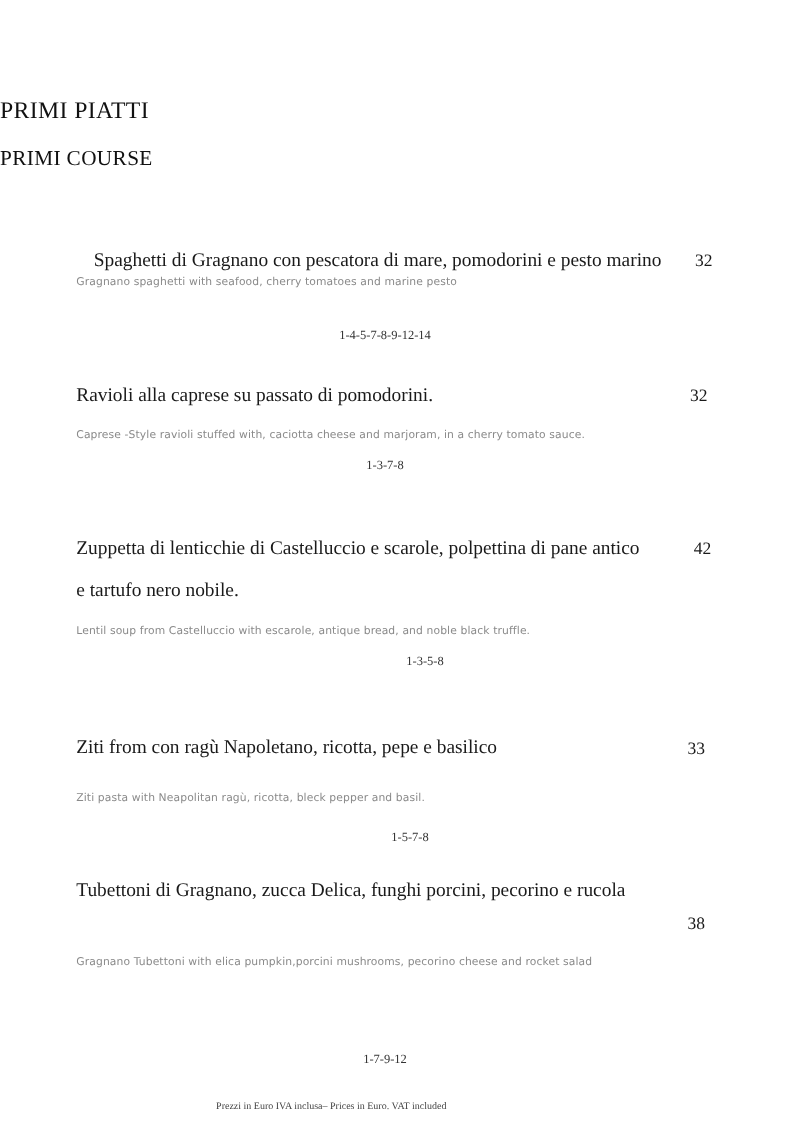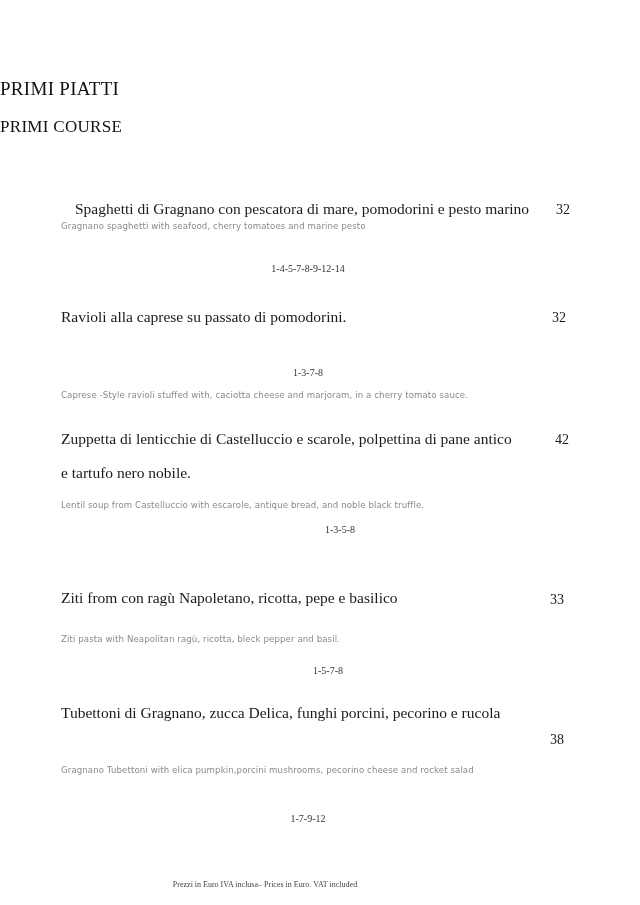--- a/index.html
+++ b/index.html
@@ -79,21 +79,21 @@
 <div>
   <div class="dish-name" style="top:200px;margin-left:14px;">Spaghetti di Gragnano con pescatora di mare, pomodorini e pesto marino</div>
   <div class="dish-price" style="top:202px; left:556px;">32</div>
   <div class="dish-desc" style="top:221px;">Gragnano spaghetti with seafood, cherry tomatoes and marine pesto</div>
   <div class="dish-allergens" style="top:263px;">1-4-5-7-8-9-12-14</div>
 </div>
 
 <div>
   <div class="dish-name" style="top:308px;text-align:center;">Ravioli alla caprese su passato di pomodorini.</div>
   <div class="dish-price" style="top:310px; left:552px;">32</div>
-  <div class="dish-desc" style="top:343px;margin-top:47px;">Caprese -Style ravioli stuffed with, caciotta cheese and marjoram, in a cherry tomato sauce.</div>
+  <div class="dish-desc" style="top:343px;">Caprese -Style ravioli stuffed with, caciotta cheese and marjoram, in a cherry tomato sauce.</div>
   <div class="dish-allergens" style="top:367px;">1-3-7-8</div>
 </div>
 
 <div>
   <div class="dish-name" style="top:430px;">Zuppetta di lenticchie di Castelluccio e scarole, polpettina di pane antico</div>
   <div class="dish-price" style="top:432px; left:555px;text-align:center;">42</div>
   <div class="dish-name" style="top:464px;">e tartufo nero nobile.</div>
   <div class="dish-desc" style="top:500px;">Lentil soup from Castelluccio with escarole, antique bread, and noble black truffle.</div>
   <div class="dish-allergens" style="top:524px;margin-left:32px;">1-3-5-8</div>
 </div>
@@ -102,16 +102,16 @@
   <div class="dish-name" style="top:589px;">Ziti from con ragù Napoletano, ricotta, pepe e basilico</div>
   <div class="dish-price" style="top:592px; left:550px;">33</div>
   <div class="dish-desc" style="top:634px;">Ziti pasta with Neapolitan ragù, ricotta, bleck pepper and basil.</div>
   <div class="dish-allergens" style="top:665px;padding-left:20px;">1-5-7-8</div>
 </div>
 
 <div>
   <div class="dish-name" style="top:704px;">Tubettoni di Gragnano, zucca Delica, funghi porcini, pecorino e rucola</div>
   <div class="dish-price" style="top:732px; left:550px;">38</div>
   <div class="dish-desc" style="top:765px;">Gragnano Tubettoni with elica pumpkin,porcini mushrooms, pecorino cheese and rocket salad</div>
-  <div class="dish-allergens" style="top:813px;">1-7-9-12</div>
+  <div class="dish-allergens" style="top:842px;">1-7-9-12</div>
 </div>
 
 <div class="footer">Prezzi in Euro IVA inclusa– Prices in Euro. VAT included</div>
 
 </body></html>

